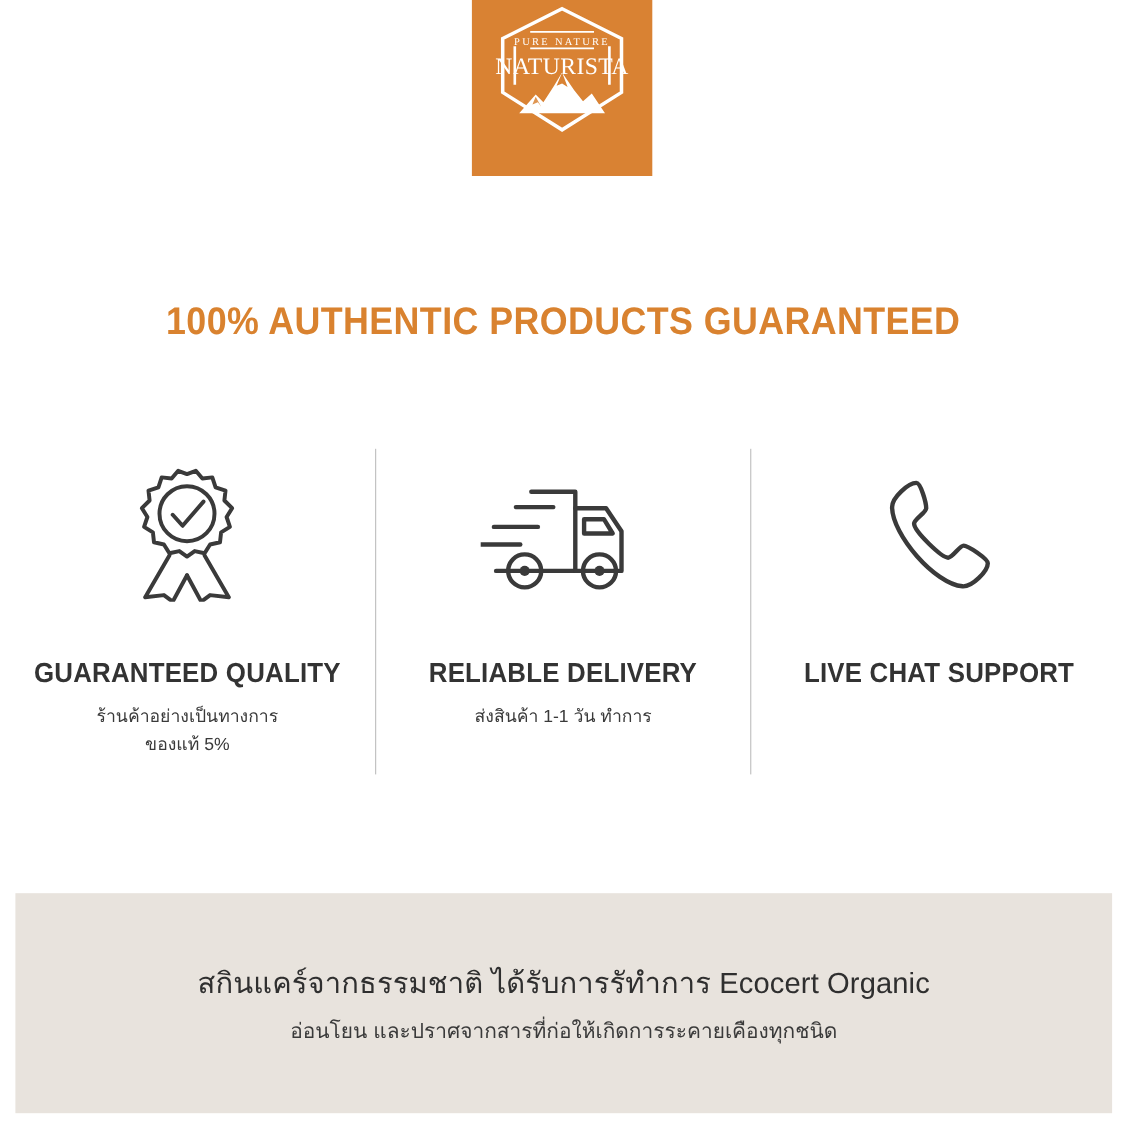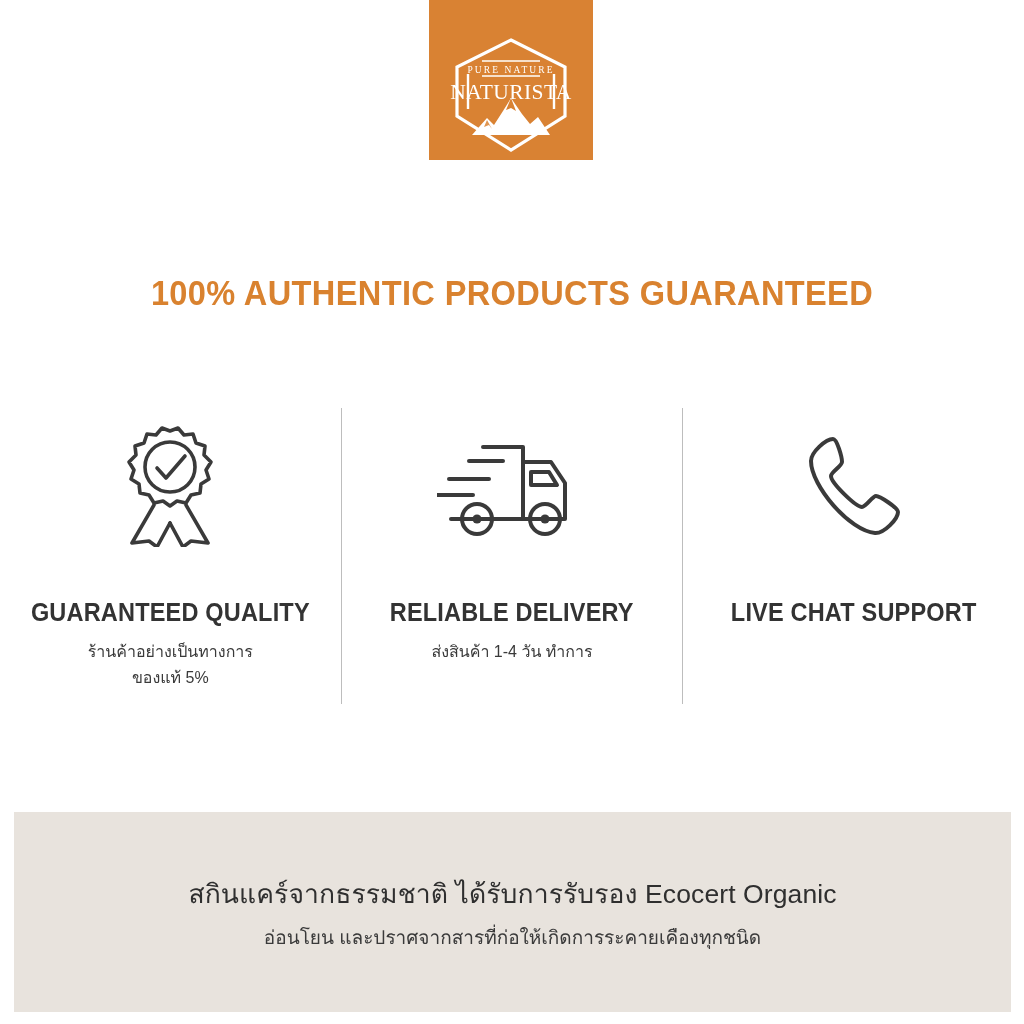--- a/index.html
+++ b/index.html
@@ -18,21 +18,21 @@
 
   
   .logo-wrap {
     position: absolute;
     left: 429px;
     top: 0;
     width: 164px;
     height: 160px;
     background: #d98233;
     display: flex;
-    align-items: flex-end;
+    align-items: flex-start;
     justify-content: center;
   }
   .logo-svg { display: block; }
 
   
   .headline {
     position: absolute;
     left: 0;
     top: 273px;
     width: 1024px;
@@ -198,21 +198,21 @@
 
           <circle cx="40" cy="88" r="15"></circle>
           <circle cx="108" cy="88" r="15"></circle>
         </g>
         <circle cx="40" cy="88" r="4.6" fill="#3a3a3a"></circle>
         <circle cx="108" cy="88" r="4.6" fill="#3a3a3a"></circle>
       </svg>
     </div>
     <div class="feat-title">RELIABLE DELIVERY</div>
     <div class="feat-sub">
-      <div>ส่งสินค้า 1-4 วัน ทำการ</div>
+      <div>ส่งสินค้า 1-1 วัน ทำการ</div>
     </div>
   </div>
 
   <div class="divider"></div>
 
   <div class="feature">
     <div class="icon-box">
       <svg width="104" height="112" viewBox="0 0 104 112">
         <path d="M31 9
                  C24 9 9 22 9 31
@@ -224,15 +224,15 @@
                  C29 42 40 36 40 32
                  C40 27 35 9 31 9 Z" fill="none" stroke="#3a3a3a" stroke-width="4" stroke-linejoin="round"></path>
       </svg>
     </div>
     <div class="feat-title">LIVE CHAT SUPPORT</div>
   </div>
 
 </div>
 
 <div class="banner">
-  <div class="banner-line1">สกินแคร์จากธรรมชาติ ได้รับการรับรอง Ecocert Organic</div>
+  <div class="banner-line1">สกินแคร์จากธรรมชาติ ได้รับการรัทำการ Ecocert Organic</div>
   <div class="banner-line2">อ่อนโยน และปราศจากสารที่ก่อให้เกิดการระคายเคืองทุกชนิด</div>
 </div>
 
 </body></html>

